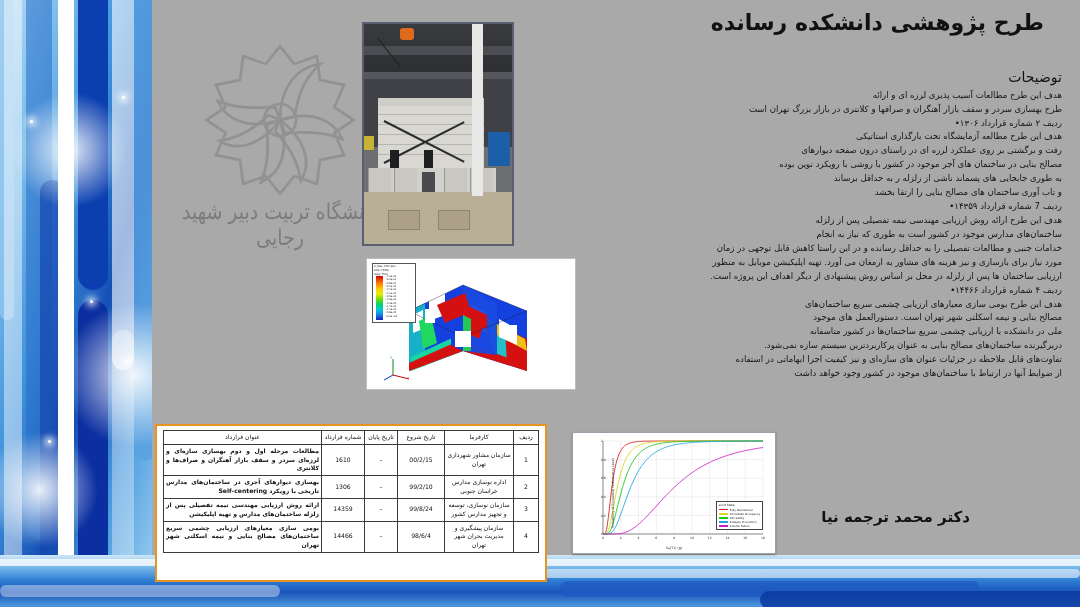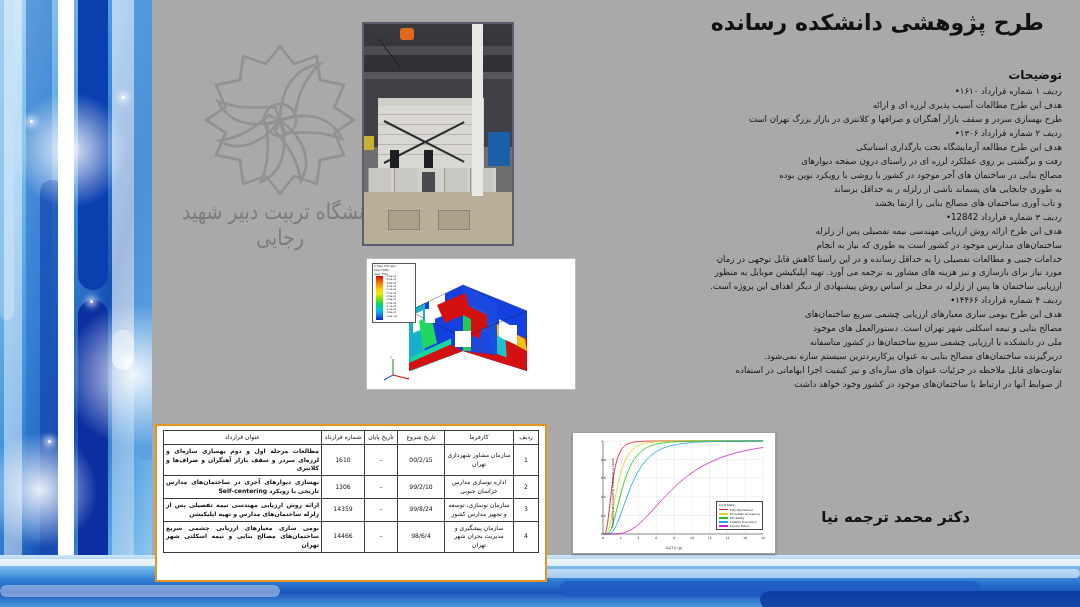--- a/index.html
+++ b/index.html
@@ -55,21 +55,21 @@
     font-size:22px;font-weight:bold;color:#111;
     letter-spacing:.5px;direction:rtl;
   }
 
   
   .desc{
     position:absolute;right:18px;top:66px;width:430px;
     direction:rtl;text-align:right;color:#131313;
     font-size:8.6px;line-height:1.62;
   }
-  .desc .head{font-size:12px;font-weight:bold;}
+  .desc .head{font-size:14px;}
   .desc p{margin:0;}
 
   .presenter{
     position:absolute;right:110px;top:508px;
     font-size:15px;font-weight:bold;color:#111;direction:rtl;
   }
 
   
   .logo-wrap{position:absolute;left:180px;top:40px;width:200px;height:210px;}
   .logo-mark{width:160px;height:160px;margin:0 auto;opacity:.30;}
@@ -314,34 +314,33 @@
         <text x="9" y="3" font-size="3" fill="#108a10">y</text>
         <text x="26" y="24" font-size="3" fill="#d00000">x</text>
         <text x="0" y="25" font-size="3" fill="#1030d0">z</text>
       </svg>
     </div>
   </div>
 
   <div class="desc">
     <p class="head">توضیحات</p>
     <div id="desc-lines">
-        <p>ردیف ۱ شماره قرارداد ۱۶۱۰•</p>
         <p>هدف این طرح مطالعات آسیب پذیری لرزه ای و ارائه</p>
         <p>طرح بهسازی سردر و سقف بازار آهنگران و صرافها و کلانتری در بازار بزرگ تهران است</p>
         <p>ردیف ۲ شماره قرارداد ۱۳۰۶•</p>
         <p>هدف این طرح مطالعه آزمایشگاه تحت بارگذاری استاتیکی</p>
         <p>رفت و برگشتی بر روی عملکرد لرزه ای در راستای درون صفحه دیوارهای</p>
         <p>مصالح بنایی در ساختمان های آجر موجود در کشور با روشی با رویکرد نوین بوده</p>
         <p>به  طوری جابجایی های پسماند ناشی از زلزله ر به حداقل برساند</p>
         <p>و تاب آوری ساختمان های مصالح بنایی را ارتقا بخشد</p>
-        <p>ردیف ۳ شماره قرارداد 12842•</p>
+        <p>ردیف 7 شماره قرارداد ۱۴۳۵۹•</p>
         <p>هدف این طرح ارائه روش ارزیابی مهندسی نیمه تفصیلی پس از زلزله</p>
         <p>ساختمان‌های مدارس موجود در کشور است به طوری که نیاز به انجام</p>
         <p>خدامات جنبی و مطالعات تفصیلی را به حداقل رسانده و در این راستا کاهش قابل توجهی در زمان</p>
-        <p>مورد نیاز برای بازسازی و نیز هزینه های مشاور به ترجمه می آورد. تهیه اپلیکیشن موبایل به منظور</p>
+        <p>مورد نیاز برای بازسازی و نیز هزینه های مشاور به ارمغان می آورد. تهیه اپلیکیشن موبایل به منظور</p>
         <p>ارزیابی ساختمان ها پس از زلزله در محل بر اساس روش پیشنهادی از دیگر اهداف این پروژه است.</p>
         <p>ردیف ۴ شماره قرارداد  ۱۴۴۶۶•</p>
         <p>هدف این طرح  بومی سازی معیارهای ارزیابی چشمی سریع ساختمان‌های</p>
         <p>مصالح بنایی و نیمه اسکلتی شهر تهران است. دستورالعمل های موجود</p>
         <p>ملی در دانشکده با ارزیابی چشمی سریع ساختمان‌ها در کشور متاسفانه</p>
         <p>دربرگیرنده ساختمان‌های مصالح بنایی به عنوان پرکاربردترین سیستم سازه نمی‌شود.</p>
         <p>تفاوت‌های قابل ملاحظه در جزئیات عنوان های سازه‌ای و نیز کیفیت اجرا ابهاماتی در استفاده</p>
         <p>از ضوابط آنها در ارتباط با ساختمان‌های موجود در کشور وجود خواهد داشت</p>
       </div>
   </div>

